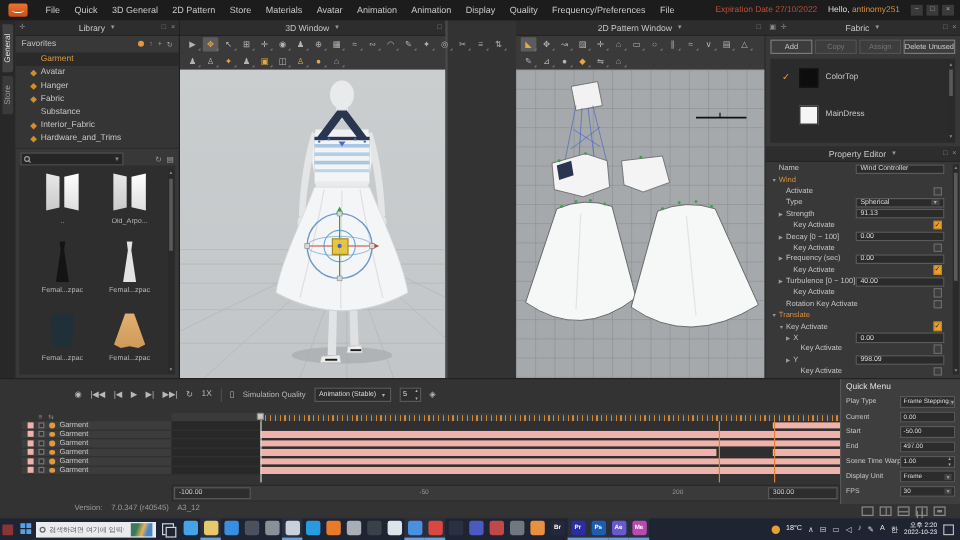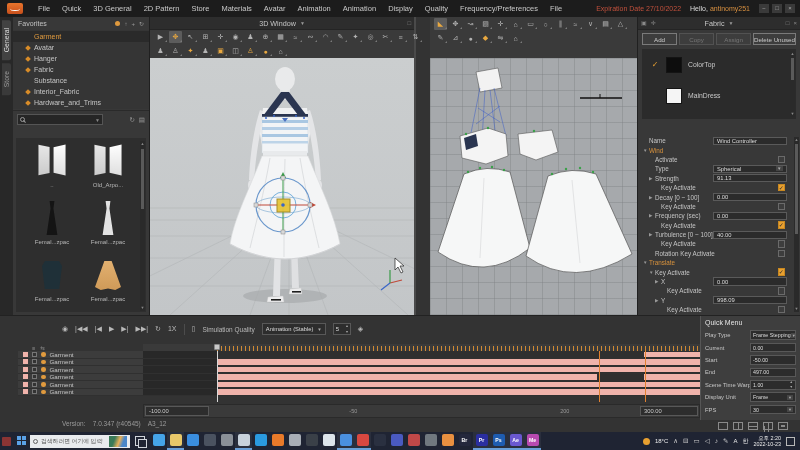--- a/index.html
+++ b/index.html
@@ -56,21 +56,21 @@
   .k-folder .thumb-img::after { content:""; position:absolute; left:18px; top:4px; width:14px; height:28px; background:linear-gradient(#fdfdfd,#e0e0e0); transform:perspective(40px) rotateY(-32deg); }
   .k-dress-black .thumb-img::before { content:""; position:absolute; left:12px; top:2px; width:12px; height:34px; background:#141414; clip-path:polygon(30% 0,70% 0,62% 22%,95% 100%,5% 100%,38% 22%); }
   .k-dress-white .thumb-img::before { content:""; position:absolute; left:12px; top:2px; width:12px; height:34px; background:#e3e3e3; clip-path:polygon(30% 0,70% 0,62% 22%,95% 100%,5% 100%,38% 22%); }
   .k-jacket-dark .thumb-img::before { content:""; position:absolute; left:8px; top:5px; width:20px; height:28px; background:#1f3038; clip-path:polygon(15% 0,85% 0,100% 18%,86% 100%,14% 100%,0 18%); }
   .k-skirt-tan .thumb-img::before { content:""; position:absolute; left:5px; top:5px; width:26px; height:29px; background:linear-gradient(#e2b070,#cf9a58); clip-path:polygon(36% 0,64% 0,100% 90%,78% 100%,50% 95%,22% 100%,0 90%); }
   .vscroll { position:absolute; right:0; top:0; bottom:0; width:5px; background:#2a2a2a; }
   .vs-thumb { position:absolute; left:1px; width:3px; background:#5a5a5a; }
   .vs-arrow { position:absolute; left:0; width:5px; height:6px; color:#888; font-size:4px; text-align:center; line-height:6px; }
 
   
-  #win3d { position:absolute; left:150px; top:17px; width:266px; height:298px; background:#3a3a3a; border-right:2px solid #4a4a4a; }
+  #win3d { position:absolute; left:150px; top:17px; width:223px; height:298px; background:#3a3a3a; border-right:2px solid #4a4a4a; }
   #win2d { position:absolute; left:430px; top:17px; width:208px; height:298px; background:#3a3a3a; border-right:1px solid #202020; }
   .tbar { height:14px; display:flex; align-items:center; padding-left:4px; gap:2px; background:#3a3a3a; }
   .tb-icon { width:13px; height:12px; display:flex; align-items:center; justify-content:center; font-size:7px; color:#b4b4b4; position:relative; flex:none; }
   .tb-icon.active { background:#5c5c5c; color:#e8a840; border-radius:1px; }
   .tb-icon.accent { color:#e8a840; }
   .tb-icon:after { content:""; position:absolute; right:0; bottom:1px; border-left:2.5px solid transparent; border-bottom:2.5px solid #7a7a7a; }
   .viewport { position:absolute; left:0; right:0; top:41px; bottom:0; overflow:hidden; }
   #vp3d-bg { background:linear-gradient(#cbcecf, #c3c6c8); }
   #vp2d-bg { background:#a6a9ac; background-image:linear-gradient(rgba(130,133,136,.45) 1px, transparent 1px), linear-gradient(90deg, rgba(130,133,136,.45) 1px, transparent 1px); background-size:16px 16px; }
 
@@ -197,20 +197,31 @@
     </div>
   </div>
 
   <div id="side-tabs">
 
   <div class="vtab active">General</div>
       <div class="vtab">Store</div>
     </div>
 
   <div id="library-panel">
+    <div class="panel-header">
+      <span class="ph-left">
+          <span>✛</span>
+        </span>
+      <span>Library</span>
+      <span class="ph-caret">▼</span>
+      <span class="ph-right">
+        <span>□</span>
+        <span>×</span>
+      </span>
+    </div>
     <div class="fav-bar">
       <span>Favorites</span>
       <span class="fav-icons">
         <span class="dot"></span>
         <span>↑</span>
         <span>+</span>
         <span>↻</span>
       </span>
     </div>
     <div id="lib-tree">
@@ -416,20 +427,27 @@
           <line x1="240" y1="225" x2="252" y2="222" stroke="#c04838"></line>
           <line x1="240" y1="225" x2="240" y2="212" stroke="#3a9a48"></line>
           <line x1="240" y1="225" x2="231" y2="232" stroke="#3a66c8"></line>
         </g>
         <polygon points="245,200 245,212 248,209 251,215 253,214 250,208 254,208" fill="#ffffff" stroke="#222" stroke-width="0.7"></polygon>
       </svg>
     </div>
   </div>
 
   <div id="win2d">
+    <div class="panel-header">
+      <span>2D Pattern Window</span>
+      <span class="ph-caret">▼</span>
+      <span class="ph-right">
+          <span>□</span>
+        </span>
+    </div>
     <div class="tbar">
 
     <span class="tb-icon active">◣</span>
         <span class="tb-icon">✥</span>
         <span class="tb-icon">↝</span>
         <span class="tb-icon">▨</span>
         <span class="tb-icon">✛</span>
         <span class="tb-icon">⌂</span>
         <span class="tb-icon">▭</span>
         <span class="tb-icon">○</span>
@@ -522,20 +540,28 @@
         </div>
       </div>
     <div class="vscroll" style="top:34px; bottom:5px; right:5px;">
       <span class="vs-arrow" style="top:0;">▲</span>
       <span class="vs-thumb" style="top:7px; height:22px;"></span>
       <span class="vs-arrow" style="bottom:0;">▼</span>
     </div>
   </div>
 
   <div id="property-panel">
+    <div class="panel-header">
+      <span>Property Editor</span>
+      <span class="ph-caret">▼</span>
+      <span class="ph-right">
+        <span>□</span>
+        <span>×</span>
+      </span>
+    </div>
     <div id="pe-rows">
         <div class="pe-row" style="padding-left: 5px;">
           <span class="pe-exp"></span>
           <span class="pe-label">Name</span>
           <div class="pe-control">
             <span>Wind Controller</span>
           </div>
         </div>
         <div class="pe-row section" style="padding-left: 5px;">
           <span class="pe-exp">▼</span>

